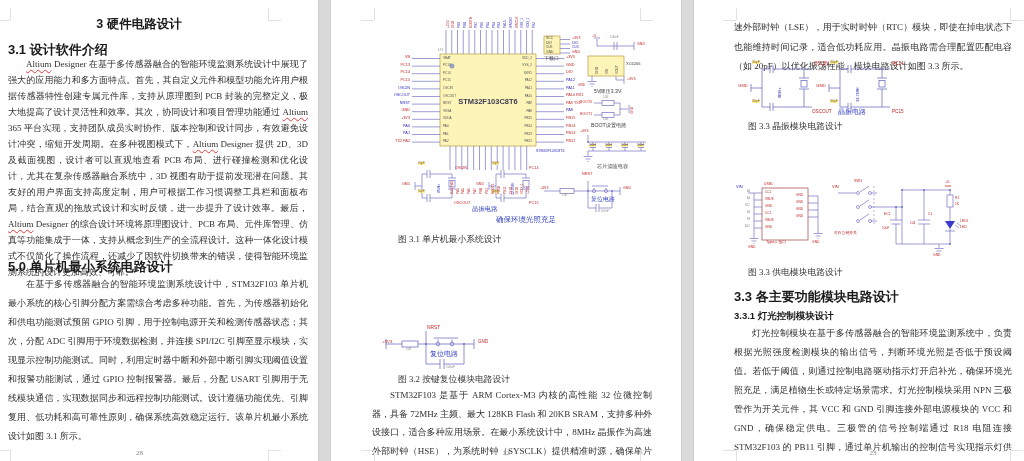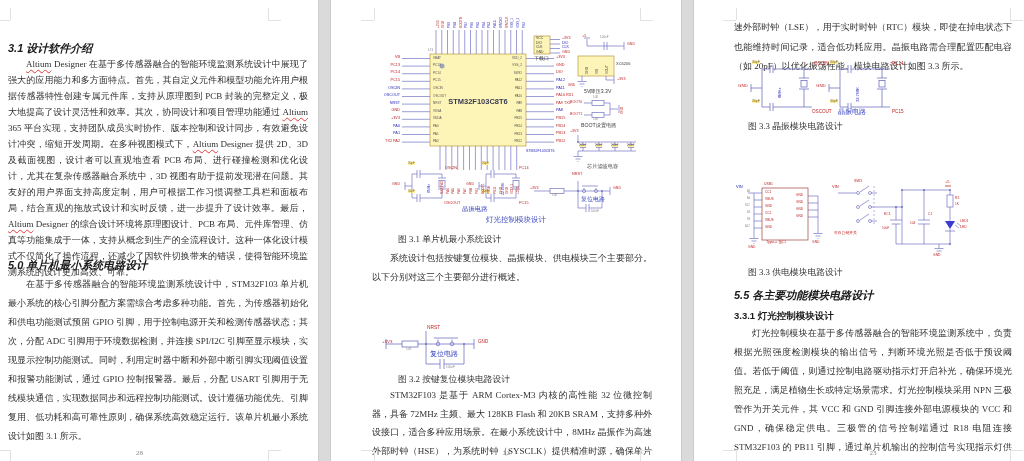--- a/index.html
+++ b/index.html
@@ -7,48 +7,49 @@
   body { font-family:"Liberation Serif", serif; position:relative; }
   .page { position:absolute; top:0; height:461px; background:#fff; }
   #page1 { left:0; width:318px; }
   #page2 { left:332px; width:349px; }
   #page3 { left:694px; width:330px; }
   .gutter { position:absolute; top:0; height:461px; width:13px; background:#dadada; border-left:1px solid #cccccc; border-right:1px solid #cccccc; }
   #gutter1 { left:318px; } #gutter2 { left:681px; }
 
   .doc-title { position:absolute; top:16px; left:0; right:40px; text-align:center;
     font-family:"Liberation Sans", sans-serif; font-weight:bold; font-size:12.5px; color:#1a1a1a; }
-  .h-sec { position:absolute; font-family:"Liberation Sans", sans-serif; font-weight:bold; color:#1a1a1a; font-size:11px;font-style:italic; }
+  .h-sec { position:absolute; font-family:"Liberation Sans", sans-serif; font-weight:bold; color:#1a1a1a; font-size:13px; }
   .h-sub { position:absolute; font-family:"Liberation Sans", sans-serif; font-weight:bold; color:#1a1a1a; font-size:9.5px; }
   .body-p { position:absolute; font-size:9px; color:#303030; text-align:justify; text-indent:2em; letter-spacing:0; }
   .cap { position:absolute; font-size:8.8px; color:#333; }
   .pagenum { position:absolute; top:449px; font-size:7px; color:#888; }
 
   .misspell { text-decoration:underline; text-decoration-style:wavy; text-decoration-color:#e23c3c; text-decoration-thickness:0.8px; text-underline-offset:2px; }
 
   .fig { position:absolute; }
   .fig svg { position:absolute; left:0; top:0; }
   .sl { position:absolute; font-family:"Liberation Sans", sans-serif; line-height:1; white-space:pre; }
   .sl.tag { background:#fdf2a0; }
 
   .cm { position:absolute; background:#e2e2e2; }
 </style>
 </head>
 <body>
 
 <div class="page" id="page1">
+  <div class="doc-title">3 硬件电路设计</div>
   <div class="h-sec" style="top:41px;left:8px;">3.1 设计软件介绍</div>
   <div class="body-p" style="top:56px;left:8px;width:300px;line-height:16px;"><span class="misspell">Altium</span> Designer 在基于多传感器融合的智能环境监测系统设计中展现了强大的应用能力和多方面特点。首先，其自定义元件和模型功能允许用户根据传感器特性创建专属元件库，支持从原理图到 PCB 封装的完整定义，极大地提高了设计灵活性和效率。其次，协同设计和项目管理功能通过 <span class="misspell">Altium</span> 365 平台实现，支持团队成员实时协作、版本控制和设计同步，有效避免设计冲突，缩短开发周期。在多种视图模式下，<span class="misspell">Altium</span> Designer 提供 2D、3D 及截面视图，设计者可以直观地查看 PCB 布局、进行碰撞检测和优化设计，尤其在复杂传感器融合系统中，3D 视图有助于提前发现潜在问题。其友好的用户界面支持高度定制，用户可根据工作习惯调整工具栏和面板布局，结合直观的拖放式设计和实时反馈，进一步提升了设计效率。最后，<span class="misspell">Altium</span> Designer 的综合设计环境将原理图设计、PCB 布局、元件库管理、仿真等功能集成于一体，支持从概念到生产的全流程设计。这种一体化设计模式不仅简化了操作流程，还减少了因软件切换带来的错误，使得智能环境监测系统的设计更加高效、可靠。</div>
   <div class="h-sec" style="top:258px;left:8px;">5.0 单片机最小系统电路设计</div>
   <div class="body-p" style="top:275px;left:8px;width:300px;line-height:19px;">在基于多传感器融合的智能环境监测系统设计中，STM32F103 单片机最小系统的核心引脚分配方案需综合考虑多种功能。首先，为传感器初始化和供电功能测试预留 GPIO 引脚，用于控制电源开关和检测传感器状态；其次，分配 ADC 引脚用于环境数据检测，并连接 SPI/I2C 引脚至显示模块，实现显示控制功能测试。同时，利用定时器中断和外部中断引脚实现阈值设置和报警功能测试，通过 GPIO 控制报警器。最后，分配 USART 引脚用于无线模块通信，实现数据同步和远程控制功能测试。设计遵循功能优先、引脚复用、低功耗和高可靠性原则，确保系统高效稳定运行。该单片机最小系统设计如图 3.1 所示。</div>
   <div class="pagenum" style="left:136px;">28</div>
 </div>
 
 <div class="page" id="page2">
-  <div class="fig" id="fig31" style="left:6px;top:4px;width:340px;height:226px;">
+  <div class="fig" id="fig31" style="left:16px;top:4px;width:340px;height:226px;">
     <svg id="f31w" width="340" height="226" viewBox="0 0 340 226">
       <g stroke="#7272c4" stroke-width="0.7" fill="none">
         <rect x="92" y="50" width="96" height="92" fill="#fdf5b8" stroke="#b99a44"></rect>
         <rect x="196" y="32" width="16" height="18" fill="#fdf5b8" stroke="#b99a44"></rect>
         <rect x="240" y="52" width="36" height="20" fill="#fdf5b8" stroke="#b99a44"></rect>
         <path d="M212 35.5h10 M212 40h10 M212 44.5h10 M212 49h10"></path>
         <path d="M246 34h6 M249 35v7 M249 42h37 M266 38v8 M269 38v8 M286 38v8"></path>
         <path d="M244 72v5 M239.5 77.5h9 M241.5 80h5 M243.5 82.5h1"></path>
         <path d="M268 72v4h8 M276 72v8"></path>
         <path d="M246 99h8 M266 99h6 M246 111h8 M266 111h6 M272 99v12 M272 105h8 M281 101v8"></path>
@@ -176,21 +177,21 @@
       <span class="sl" style="left: 164px; top: 191px; font-size: 3.4px; color: rgb(43, 43, 187); transform-origin: 0px 0px; transform: rotate(-90deg);">32.768K</span>
       <span class="sl" style="left: 181px; top: 163px; font-size: 3.8px; color: rgb(192, 37, 37);">PC14</span>
       <span class="sl" style="left: 181px; top: 198px; font-size: 3.8px; color: rgb(192, 37, 37);">PC15</span>
       <span class="sl" style="left: 124px; top: 202px; font-size: 6.4px; color: rgb(58, 70, 192);">晶振电路</span>
       <span class="sl" style="left: 192px; top: 183px; font-size: 3.6px; color: rgb(192, 37, 37);">+3V3</span>
       <span class="sl" style="left: 214px; top: 190px; font-size: 3px; color: rgb(138, 138, 138);">10K</span>
       <span class="sl" style="left: 234px; top: 169px; font-size: 3.8px; color: rgb(192, 37, 37);">NRST</span>
       <span class="sl" style="left: 275px; top: 183px; font-size: 3.6px; color: rgb(192, 37, 37);">GND</span>
       <span class="sl" style="left: 243px; top: 192px; font-size: 6px; color: rgb(58, 70, 192);">复位电路</span>
       <span class="sl" style="left: 253px; top: 206px; font-size: 2.8px; color: rgb(138, 138, 138);">100nF</span>
-      <span class="sl" style="left: 148px; top: 212px; font-size: 7.5px; color: rgb(58, 70, 192);">灯光控制模块设计</span>
+      <span class="sl" style="left: 148px; top: 212px; font-size: 7.5px; color: rgb(58, 70, 192);">确保环境光照充足</span>
       <span class="sl" style="left: 188px; top: 146px; font-size: 3.6px; color: rgb(43, 43, 187);">STM32F103C8T6</span>
       <span class="sl" style="left: 28px; top: 52.1px; width: 34px; text-align: right; font-size: 3.8px; color: rgb(192, 37, 37);">VB</span>
       <span class="sl" style="left: 95px; top: 52.5px; font-size: 3.1px; color: rgb(85, 85, 85);">VBAT</span>
       <span class="sl" style="left: 218px; top: 52.1px; font-size: 3.8px; color: rgb(192, 37, 37);">+3V3</span>
       <span class="sl" style="left: 151px; top: 52.5px; width: 33px; text-align: right; font-size: 3.1px; color: rgb(85, 85, 85);">VDD_2</span>
       <span class="sl" style="left: 28px; top: 59.7px; width: 34px; text-align: right; font-size: 3.8px; color: rgb(192, 37, 37);">PC13</span>
       <span class="sl" style="left: 95px; top: 60.1px; font-size: 3.1px; color: rgb(85, 85, 85);">PC13</span>
       <span class="sl" style="left: 218px; top: 59.7px; font-size: 3.8px; color: rgb(192, 37, 37);">GND</span>
       <span class="sl" style="left: 151px; top: 60.1px; width: 33px; text-align: right; font-size: 3.1px; color: rgb(85, 85, 85);">VSS_2</span>
       <span class="sl" style="left: 28px; top: 67.3px; width: 34px; text-align: right; font-size: 3.8px; color: rgb(192, 37, 37);">PC14</span>
@@ -258,21 +259,20 @@
       <span class="sl" style="left: 138px; top: 190px; transform-origin: 0px 0px; transform: rotate(-90deg); font-size: 3.2px; color: rgb(192, 37, 37);">PB1</span>
       <span class="sl" style="left: 143.9px; top: 190px; transform-origin: 0px 0px; transform: rotate(-90deg); font-size: 3.2px; color: rgb(192, 37, 37);">BOOT1</span>
       <span class="sl" style="left: 149.8px; top: 190px; transform-origin: 0px 0px; transform: rotate(-90deg); font-size: 3.2px; color: rgb(192, 37, 37);">PB10</span>
       <span class="sl" style="left: 155.7px; top: 190px; transform-origin: 0px 0px; transform: rotate(-90deg); font-size: 3.2px; color: rgb(192, 37, 37);">PB11</span>
       <span class="sl" style="left: 161.6px; top: 190px; transform-origin: 0px 0px; transform: rotate(-90deg); font-size: 3.2px; color: rgb(192, 37, 37);">GND</span>
       <span class="sl" style="left: 167.5px; top: 190px; transform-origin: 0px 0px; transform: rotate(-90deg); font-size: 3.2px; color: rgb(192, 37, 37);">GND</span>
       <span class="sl" style="left: 173.4px; top: 190px; transform-origin: 0px 0px; transform: rotate(-90deg); font-size: 3.2px; color: rgb(192, 37, 37);">VDD_1</span>
       <span class="sl" style="left: 179.3px; top: 190px; transform-origin: 0px 0px; transform: rotate(-90deg); font-size: 3.2px; color: rgb(192, 37, 37);">+3V3</span>
     </div>
   <div class="cap" style="top:234px;left:40px;padding-left:26px;">图 3.1 单片机最小系统设计</div>
-  <div class="body-p" style="top:249px;left:40px;width:280px;line-height:19px;">系统设计包括按键复位模块、晶振模块、供电模块三个主要部分。以下分别对这三个主要部分进行概述。</div>
   <div class="fig" id="fig32" style="left:50px;top:326px;width:170px;height:46px;">
     <svg width="170" height="46" viewBox="0 0 170 46">
       <g stroke="#7272c4" stroke-width="0.8" fill="none">
         <path d="M4 13v10 M4 18h16 M36 18h56 M44 5v13 M52 12h24 M56 13.5v3 M70 13.5v3 M92 13v10 M44 18v20 M44 38h14 M58 33v10 M62 33v10 M62 38h20 M82 18v20"></path>
         <rect x="20" y="15" width="16" height="6"></rect>
         <circle cx="56" cy="18" r="1.8"></circle>
           <circle cx="70" cy="18" r="1.8"></circle>
       </g>
       <g fill="#7272c4">
           <circle cx="44" cy="18" r="1"></circle>
@@ -375,21 +375,21 @@
       <span class="sl" style="left: 194px; top: 33px; font-size: 3.4px; color: rgb(192, 37, 37);">C1</span>
       <span class="sl" style="left: 176px; top: 42px; font-size: 3.2px; color: rgb(192, 37, 37);">104</span>
       <span class="sl" style="left: 221px; top: 17px; font-size: 3.4px; color: rgb(192, 37, 37);">R1</span>
       <span class="sl" style="left: 221px; top: 23px; font-size: 3.2px; color: rgb(192, 37, 37);">1K</span>
       <span class="sl" style="left: 211px; top: 0px; font-size: 4px; color: rgb(192, 37, 37);">+5</span>
       <span class="sl" style="left: 226px; top: 40px; font-size: 3.4px; color: rgb(192, 37, 37);">LED1</span>
       <span class="sl" style="left: 226px; top: 46px; font-size: 3.4px; color: rgb(192, 37, 37);">LED</span>
       <span class="sl" style="left: 199px; top: 74px; font-size: 3.4px; color: rgb(192, 37, 37);">GND</span>
     </div>
   <div class="cap" style="top:267px;left:40px;padding-left:14px;">图 3.3 供电模块电路设计</div>
-  <div class="h-sec" style="top:288px;left:40px;">5.5 各主要功能模块电路设计</div>
+  <div class="h-sec" style="top:288px;left:40px;">3.3 各主要功能模块电路设计</div>
   <div class="h-sub" style="top:310px;left:40px;">3.3.1 灯光控制模块设计</div>
   <div class="body-p" style="top:324px;left:40px;width:278px;line-height:19px;">灯光控制模块在基于多传感器融合的智能环境监测系统中，负责根据光照强度检测模块的输出信号，判断环境光照是否低于预设阈值。若低于阈值，则通过控制电路驱动指示灯开启补光，确保环境光照充足，满足植物生长或特定场景需求。灯光控制模块采用 NPN 三极管作为开关元件，其 VCC 和 GND 引脚连接外部电源模块的 VCC 和 GND，确保稳定供电。三极管的信号控制端通过 R18 电阻连接 STM32F103 的 PB11 引脚，通过单片机输出的控制信号实现指示灯供电电路的通断，从而完成灯光控制功能。灯光控制模块通过 STM32F103 的 PB11 引脚输出控制信号，经 R18 电阻驱动 NPN 三极管导通或截止，从而控制指示灯的亮灭，实现光照强度的自动调节。灯光控制模块模块电路设计如图 3.4 所示</div>
   <div class="pagenum" style="left:0;width:358px;text-align:center;">23</div>
 </div>
 
 <div class="gutter" id="gutter1"></div>
 <div class="gutter" id="gutter2"></div>
 
 <div class="cm" style="left: 10px; width: 1px; height: 12px; top: 8px;"></div>
 <div class="cm" style="top: 20px; height: 1px; width: 13px; left: -3px;"></div>

